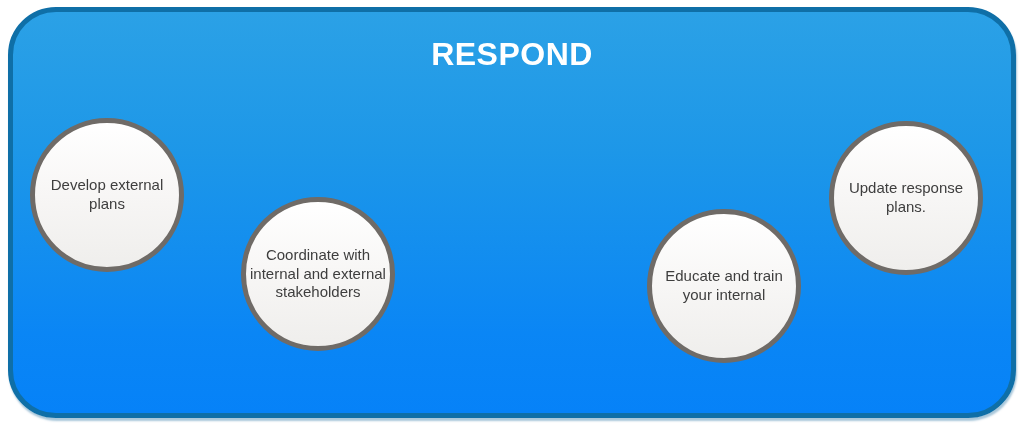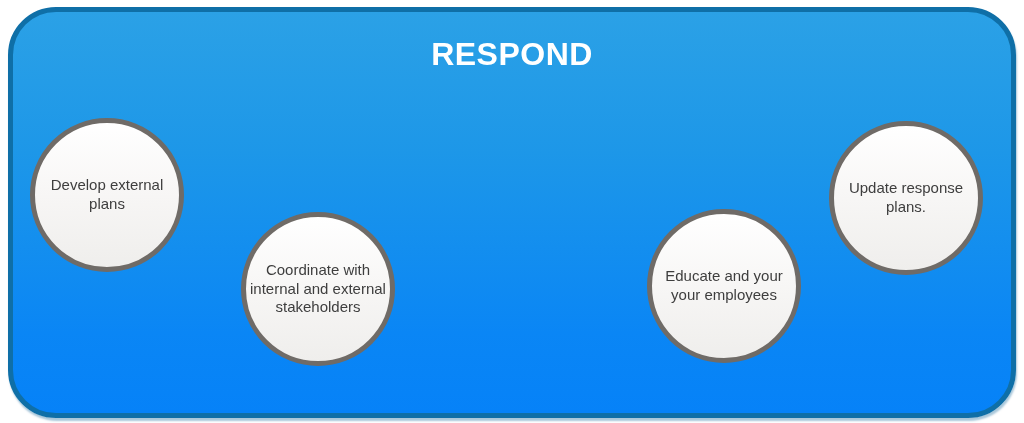--- a/index.html
+++ b/index.html
@@ -65,25 +65,25 @@
 
 <div class="stage">
   <div class="panel">
     <div class="title">RESPOND</div>
   </div>
 
   <div class="circle" style="left:30px; top:118px;">
     <span class="circle-label">Develop external plans</span>
   </div>
 
-  <div class="circle" style="left:241px; top:212px;">
+  <div class="circle" style="left:241px; top:197px;">
     <span class="circle-label">Coordinate with internal and external stakeholders</span>
   </div>
 
 
   <div class="circle" style="left:647px; top:209px;">
-    <span class="circle-label">Educate and your your employees</span>
+    <span class="circle-label">Educate and train your internal</span>
   </div>
 
   <div class="circle" style="left:829px; top:121px;justify-content:flex-end;">
     <span class="circle-label">Update response plans.</span>
   </div>
 </div>
 
 </body></html>

